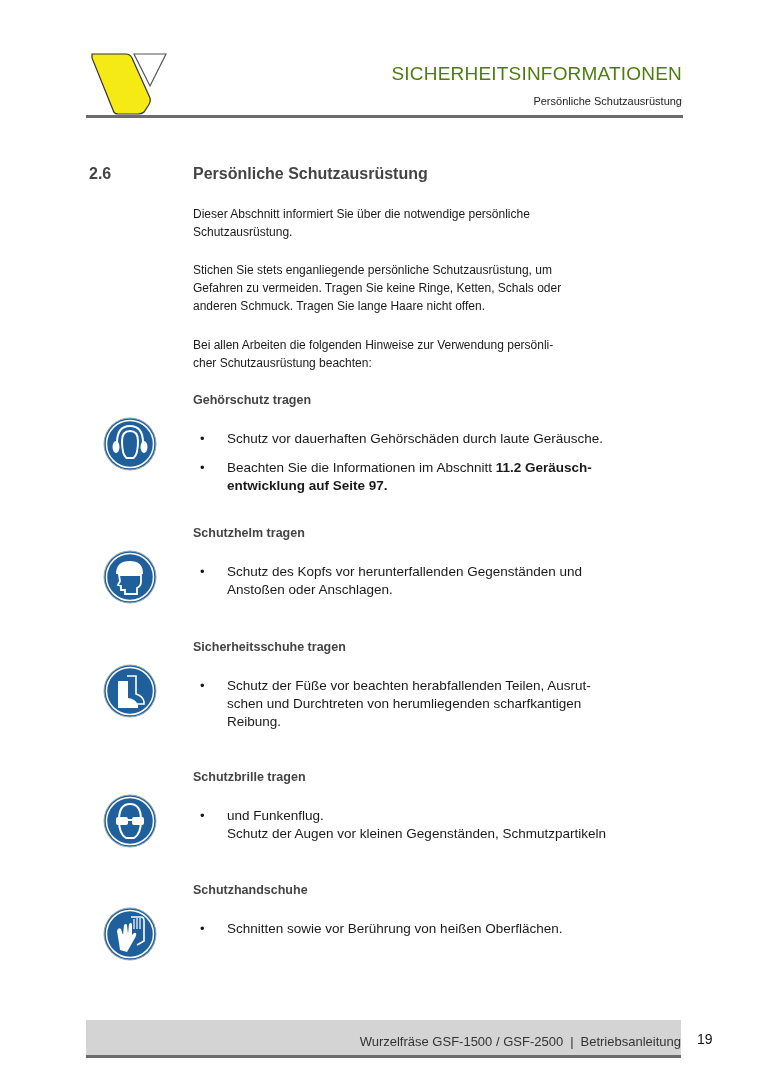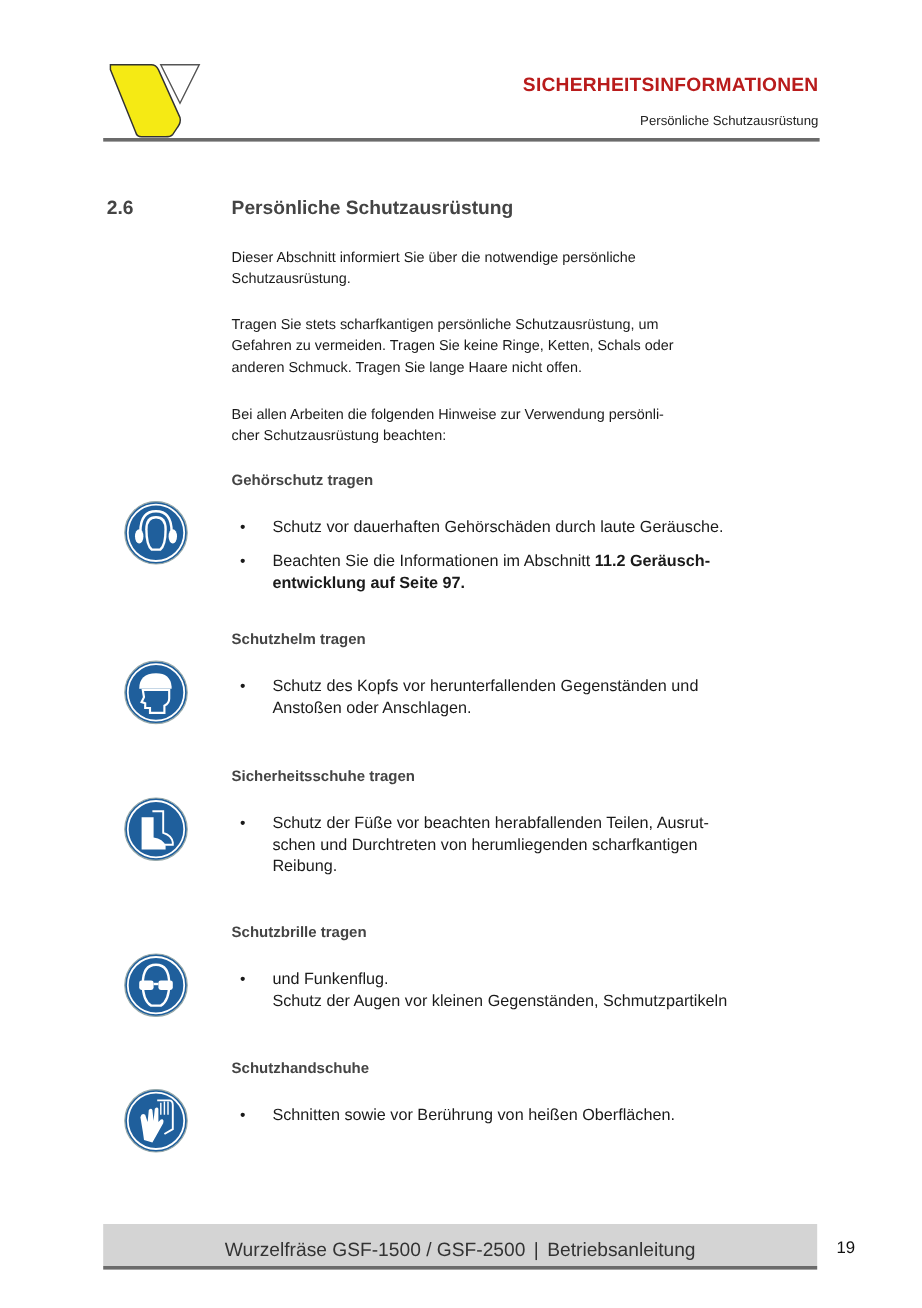--- a/index.html
+++ b/index.html
@@ -4,21 +4,21 @@
   <style>
     html, body { margin: 0; padding: 0; background: #ffffff; }
     body {
       width: 768px; height: 1090px; position: relative; overflow: hidden;
       font-family: "Liberation Sans", "DejaVu Sans", sans-serif;
       color: #1a1a1a;
     }
     .logo { position: absolute; left: 88px; top: 50px; width: 82px; height: 66px; }
     .hdr-title {
       position: absolute; right: 86px; top: 63px;
-      font-size: 16px; letter-spacing: 0.2px; color: #b91c1c; font-weight: bold;
+      font-size: 19px; letter-spacing: 0.2px; color: #4d7c0f;
     }
     .hdr-sub {
       position: absolute; right: 86px; top: 95px;
       font-size: 11px; color: #222;
     }
     .hdr-rule {
       position: absolute; left: 86px; top: 115px; width: 597px; height: 3px;
       background: #6b6b6b;
     }
     .sec-num {
@@ -51,22 +51,22 @@
     .bullet b { font-weight: bold; margin-top: 44px; }
     .footer-bar {
       position: absolute; left: 86px; top: 1020px; width: 595px; height: 35px;
       background: #d4d4d4;
     }
     .footer-rule {
       position: absolute; left: 86px; top: 1055px; width: 595px; height: 3px;
       background: #6b6b6b;
     }
     .footer-text {
-      position: absolute; left: 86px; top: 1034px; width: 595px; text-align: center;
-      font-size: 16px; color: #333;
+      position: absolute; left: 86px; top: 1034px; width: 595px; text-align: right;
+      font-size: 13px; color: #333;
     }
     .footer-text .sep { margin: 0 7px; }
     .page-num {
       position: absolute; left: 697px; top: 1031px;
       font-size: 14px; color: #111;
     }
   </style>
 </head>
 <body>
 
@@ -79,21 +79,21 @@
 <div class="hdr-rule"></div>
 
 <div class="sec-num">2.6</div>
 <div class="sec-title">Persönliche Schutzausrüstung</div>
 
 <div class="para" style="top:205px;">
   <div>Dieser Abschnitt informiert Sie über die notwendige persönliche</div>
   <div>Schutzausrüstung.</div>
 </div>
 <div class="para" style="top:261px;">
-  <div>Tragen Sie stets scharfkantigen persönliche Schutzausrüstung, um</div>
+  <div>Stichen Sie stets enganliegende persönliche Schutzausrüstung, um</div>
   <div>Gefahren zu vermeiden. Tragen Sie keine Ringe, Ketten, Schals oder</div>
   <div>anderen Schmuck. Tragen Sie lange Haare nicht offen.</div>
 </div>
 <div class="para" style="top:336px;">
   <div>Bei allen Arbeiten die folgenden Hinweise zur Verwendung persönli-</div>
   <div>cher Schutzausrüstung beachten:</div>
 </div>
 
 <div class="subhead" style="top:393px;">Gehörschutz tragen</div>
 <svg class="icon" style="top:417px;" viewBox="0 0 54 54">

